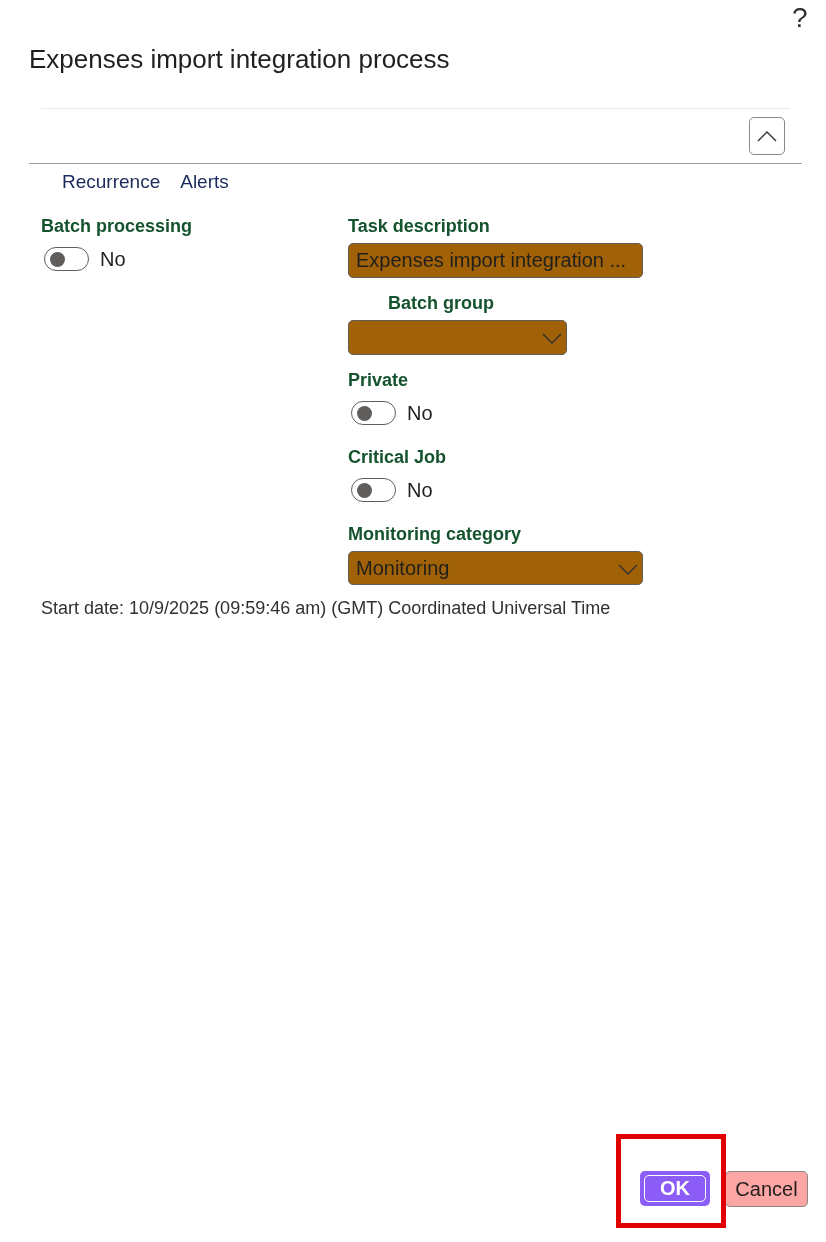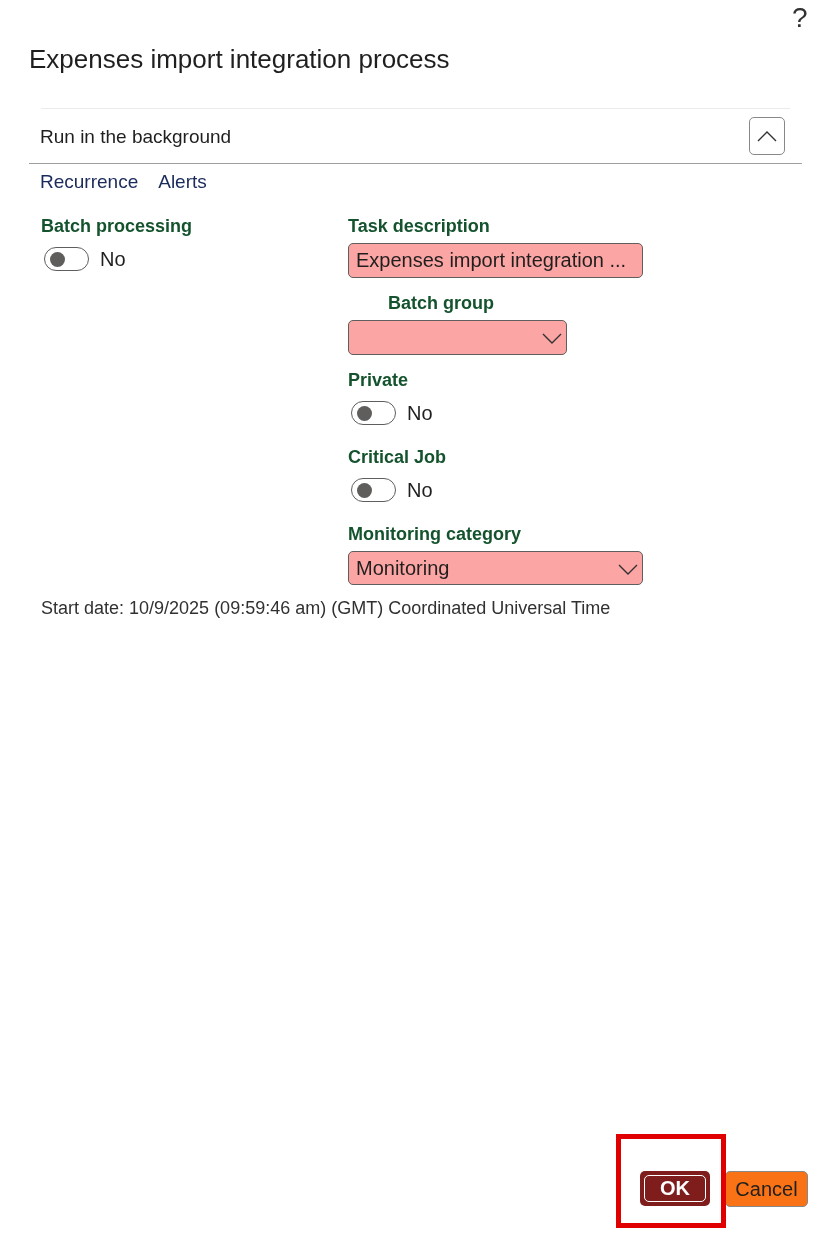--- a/index.html
+++ b/index.html
@@ -24,73 +24,72 @@
       border-bottom: 1px solid #a19f9d;
     }
     .section-title {
       position: absolute; left: 11px; top: 14px; font-size: 19px; color: #201f1e; font-weight: 400;
     }
     .collapse-btn {
       position: absolute; left: 720px; top: 5px; width: 36px; height: 38px;
       border: 1px solid #8a8886; border-radius: 5px; background: #fff;
       display: flex; align-items: center; justify-content: center; cursor: pointer;
     }
-    .tabs { position: absolute; left: 40px; top: 171px; display: flex; gap: 20px; }
+    .tabs { position: absolute; left: 62px; top: 171px; display: flex; gap: 20px; }
     .tab { font-size: 19px; color: #1b2a5c; cursor: pointer; }
     .label { position: absolute; font-size: 18px; color: #14532d; font-weight: 600; }
     .toggle-row { position: absolute; display: flex; align-items: center; }
     .toggle {
       width: 45px; height: 24px; border: 1px solid #605e5c; border-radius: 12px;
       position: relative; cursor: pointer; background: #fff;
     }
     .toggle .knob {
       position: absolute; left: 5px; top: 4px; width: 15px; height: 15px; border-radius: 50%;
       background: #605e5c;
     }
     .toggle-text { margin-left: 11px; font-size: 20px; color: #201f1e; text-align: center; }
     .input {
-      position: absolute; border: 1px solid #605e5c; border-radius: 5px; background: #fca5a5;
+      position: absolute; border: 1px solid #605e5c; border-radius: 5px; background: #a16207;
       font-size: 20px; color: #201f1e; padding-left: 7px; display: flex; align-items: center;
       cursor: text; white-space: nowrap; overflow: hidden;
     }
     .select { cursor: pointer; }
     .select .chev { position: absolute; right: 4px; top: 7px; }
     .start-date { position: absolute; left: 41px; top: 598px; font-size: 18px; color: #323130; }
     .btn-ok {
       position: absolute; left: 640px; top: 1171px; width: 70px; height: 35px;
-      background: #7f1d1d; border-radius: 5px; cursor: pointer;
+      background: #8b5cf6; border-radius: 5px; cursor: pointer;
       display: flex; align-items: center; justify-content: center;
     }
     .btn-ok .inner {
       width: 62px; height: 27px; border: 1px solid #ffffff; border-radius: 5px;
       display: flex; align-items: center; justify-content: center;
       color: #ffffff; font-weight: 700; font-size: 20px;
     }
     .btn-cancel {
       position: absolute; left: 725px; top: 1171px; width: 83px; height: 36px;
-      border: 1px solid #8a8886; border-radius: 5px; background: #f97316;
+      border: 1px solid #8a8886; border-radius: 5px; background: #fca5a5;
       display: flex; align-items: center; justify-content: center;
       font-size: 20px; color: #201f1e; cursor: pointer;
     }
     .highlight {
       position: absolute; left: 616px; top: 1134px; width: 110px; height: 94px;
       border: 5px solid #e00000; pointer-events: none;
     }
   </style>
 </head>
 <body>
 
 <div class="help">?</div>
 
 <div class="title">Expenses import integration process</div>
 
 <div class="topline"></div>
 
 <div class="section-header">
-  <span class="section-title">Run in the background</span>
   <div class="collapse-btn">
     <svg width="20" height="12" viewBox="0 0 20 12">
       <polyline points="1,11 10,2 19,11" fill="none" stroke="#323130" stroke-width="1.4"></polyline>
     </svg>
   </div>
 </div>
 
 <div class="tabs">
   <span class="tab">Recurrence</span>
   <span class="tab">Alerts</span>

